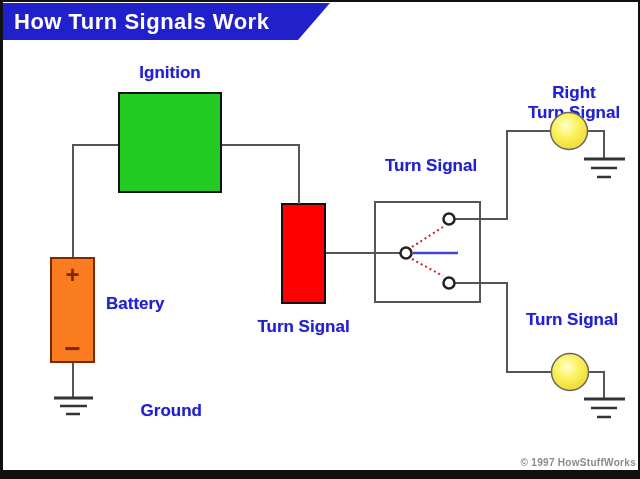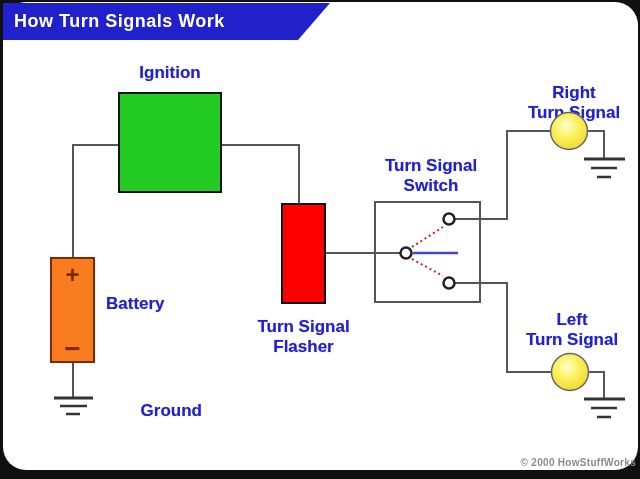--- a/index.html
+++ b/index.html
@@ -6,31 +6,30 @@
   #stage{
     position:relative;
     width:640px;height:479px;
     background:#101010;
     font-family:"Liberation Sans", sans-serif;
     overflow:hidden;
   }
   #canvas{
     position:absolute;left:3px;top:2px;width:635px;height:468px;
     background:#ffffff;
-    border-radius:23px;
   }
 
   
   #banner{
     position:absolute;left:3px;top:3px;width:327px;height:37px;
     background:#2121cc;
     clip-path:polygon(0 0,100% 0,calc(100% - 32px) 100%,0 100%);
   }
   #banner .banner-text{
-    color:#ffffff;font-size:18px;font-weight:bold;letter-spacing:.5px;
+    color:#ffffff;font-size:22px;font-weight:bold;letter-spacing:.5px;
     line-height:37px;padding-left:11px;white-space:nowrap;
   }
 
   
   .comp{position:absolute;box-sizing:border-box;}
   #ignition-box{left:118px;top:92px;width:104px;height:101px;background:#22cc22;border:2px solid #111;}
   #flasher-box{left:281px;top:203px;width:45px;height:101px;background:#fe0000;border:2px solid #111;}
   #switch-box{left:374px;top:201px;width:107px;height:102px;background:#fff;border:2px solid #555;}
   #battery-box{left:50px;top:257px;width:45px;height:106px;background:#f97d20;border:2px solid #7a2a00;}
   #battery-box .terminal{
@@ -68,39 +67,36 @@
   <div id="canvas">
 
     <div class="lbl" id="ignition-label">Ignition</div>
 
     <div class="lbl" id="battery-label">Battery</div>
 
     <div class="lbl" id="ground-label">Ground</div>
 
     <div class="lbl" id="flasher-label">
       <div>Turn Signal</div>
-      <div>Flasher</div>
     </div>
 
     <div class="lbl" id="switch-label">
       <div>Turn Signal</div>
-      <div>Switch</div>
     </div>
 
     <div class="lbl" id="right-label">
       <div>Right</div>
       <div>Turn Signal</div>
     </div>
 
     <div class="lbl" id="left-label">
-      <div>Left</div>
       <div>Turn Signal</div>
     </div>
 
-    <div id="copyright">© 2000 HowStuffWorks</div>
+    <div id="copyright">© 1997 HowStuffWorks</div>
   </div>
 
   <div id="banner">
     <div class="banner-text">How Turn Signals Work</div>
   </div>
 
   <div class="comp" id="ignition-box"></div>
   <div class="comp" id="flasher-box"></div>
   <div class="comp" id="switch-box"></div>
   <div class="comp" id="battery-box">

